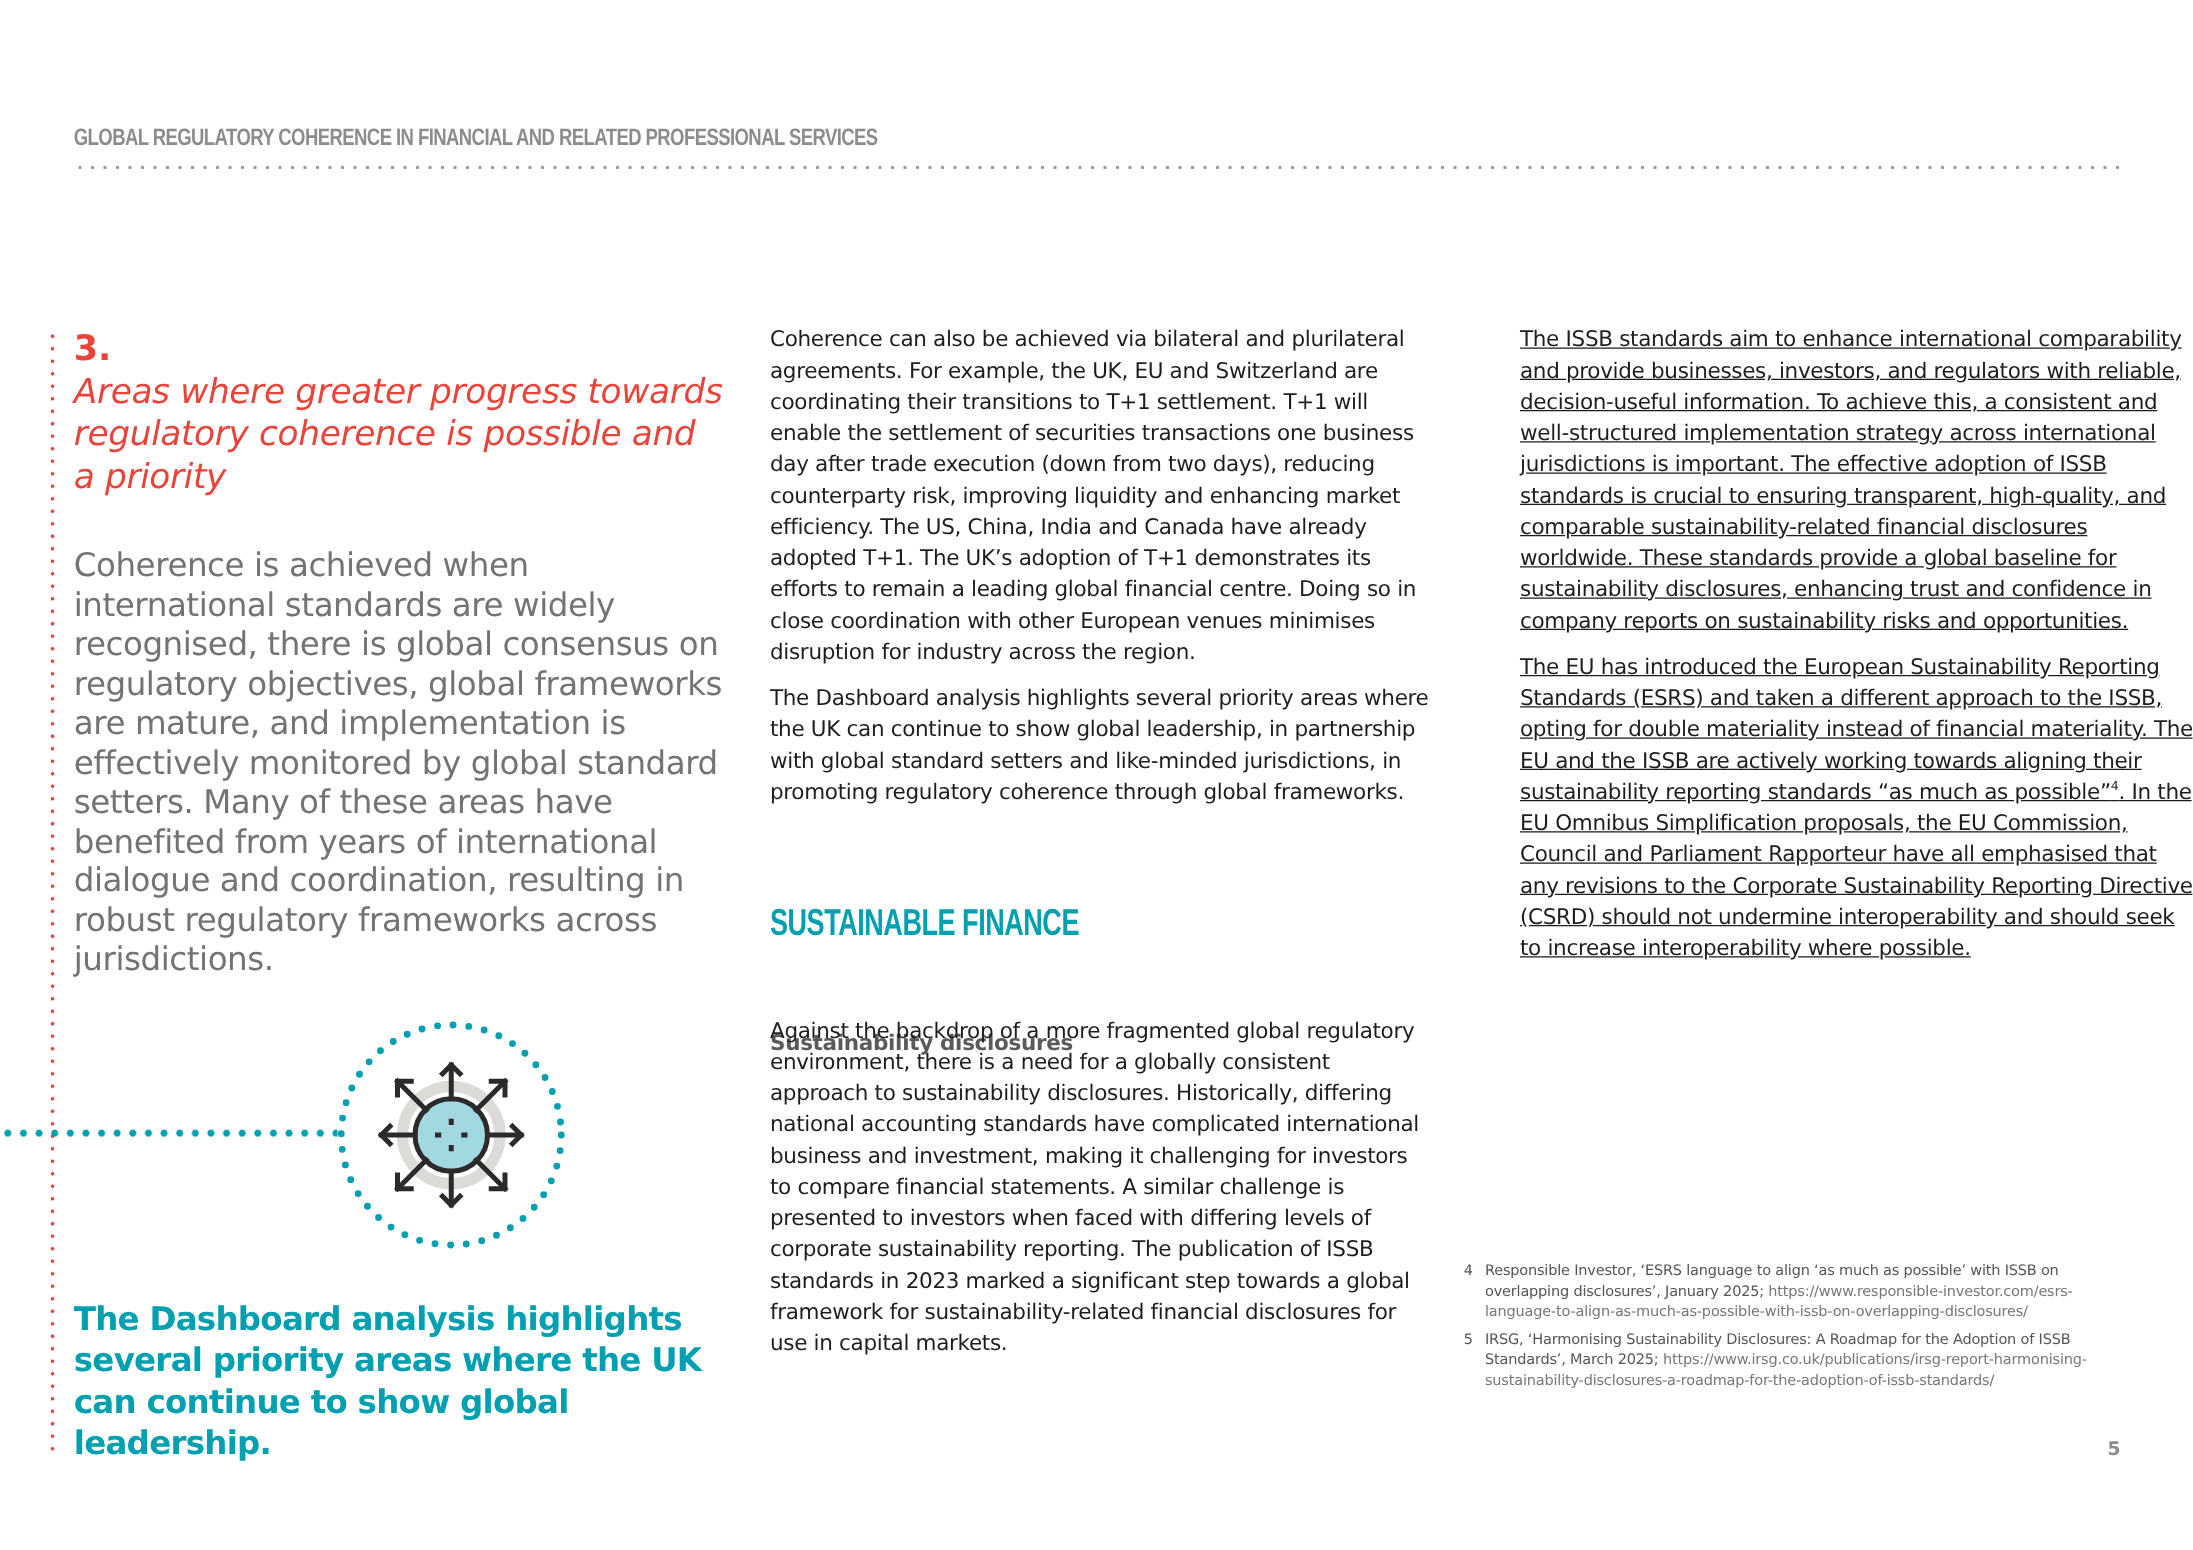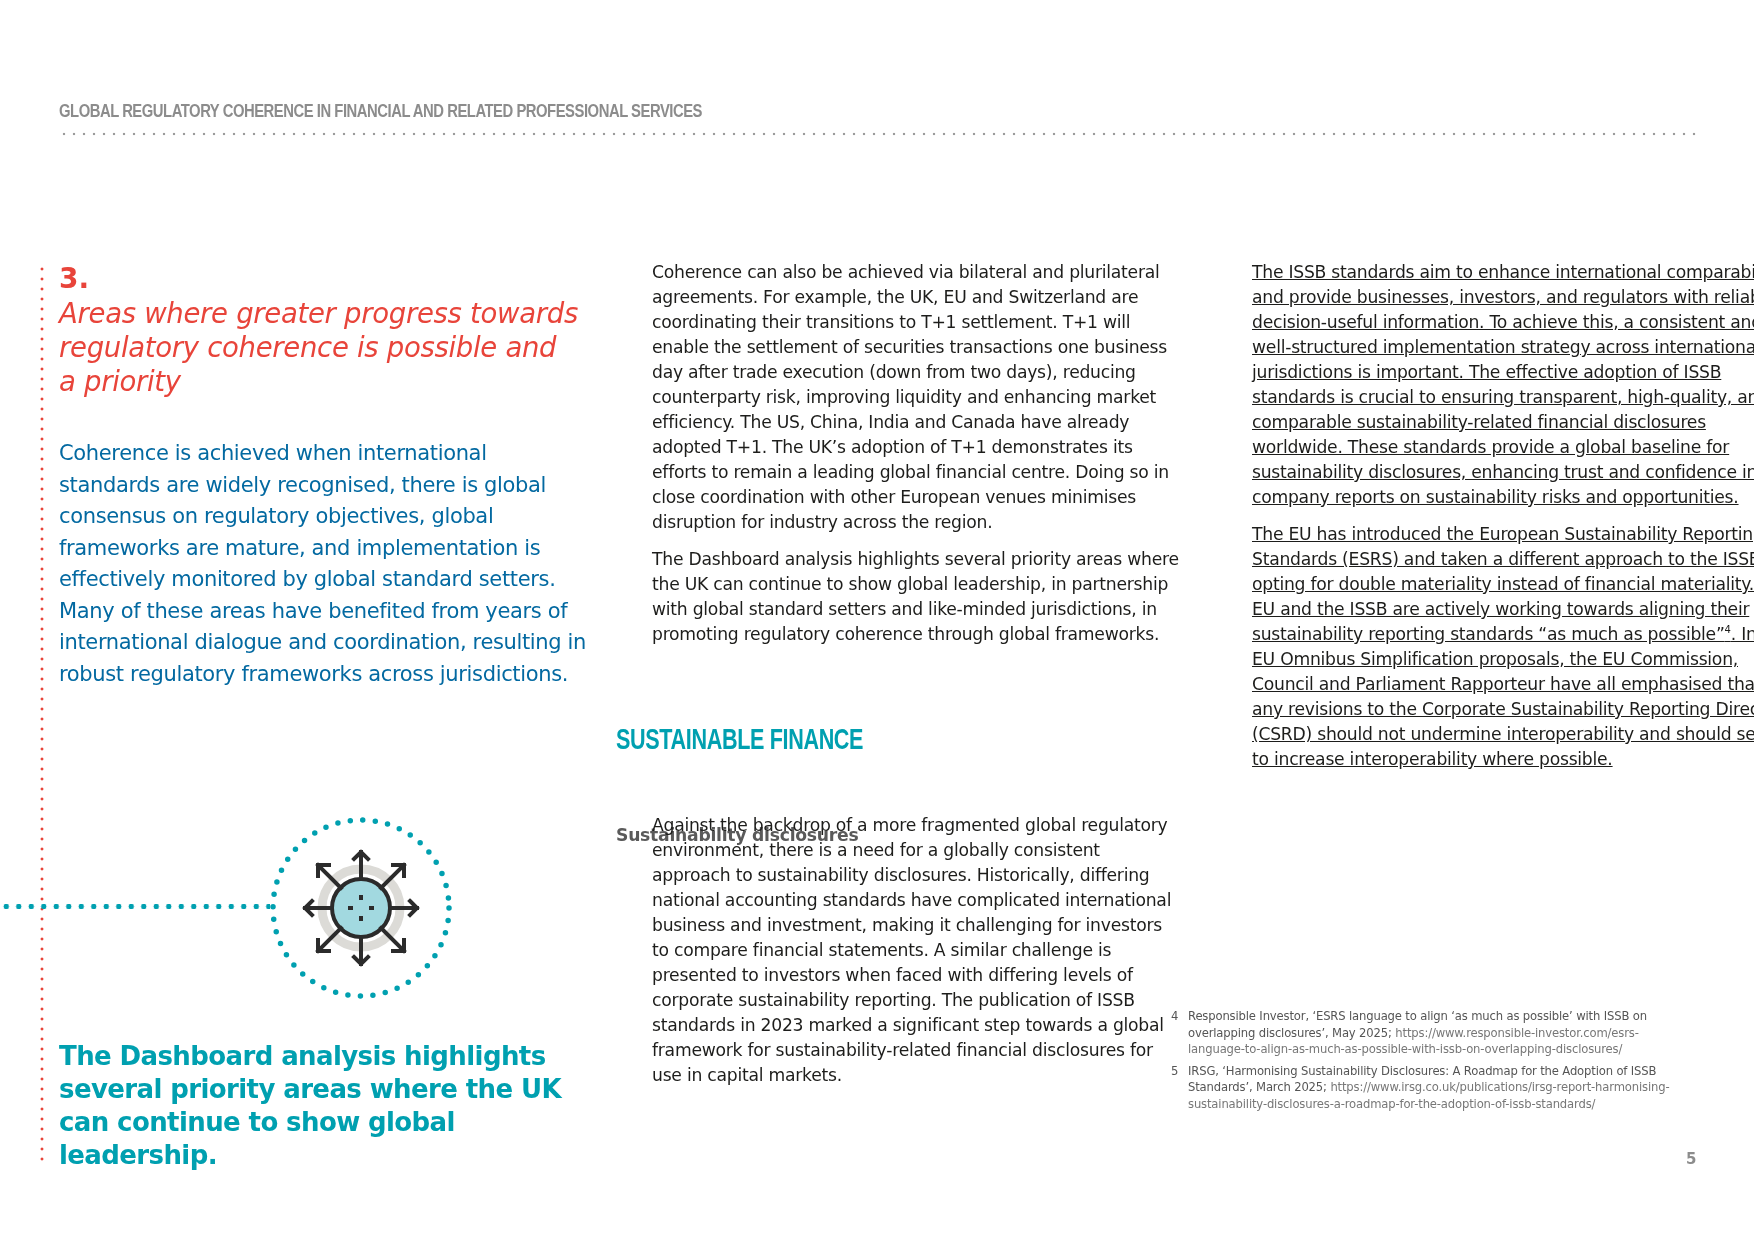--- a/index.html
+++ b/index.html
@@ -17,33 +17,33 @@
 
   
   .red-rule { left: 40px; top: 264px; width: 4px; height: 900px;
     background-image: radial-gradient(circle, #e8443a 1.3px, transparent 1.7px);
     background-size: 4px 10px; background-repeat: repeat-y; }
 
   
   .sec-num { left: 59px; top: 262px; font-size: 28px; font-weight: bold; color: #e8443a; }
   .sec-title { left: 59px; top: 296px; width: 520px; font-size: 27.5px; line-height: 34px;
     color: #e8443a; letter-spacing: -0.3px; font-style: italic; }
-  .intro { left: 59px; top: 438px; width: 530px; font-size: 21px; line-height: 31.5px;
-    color: #0369a1; letter-spacing: -0.35px; }
+  .intro { left: 59px; top: 438px; width: 530px; font-size: 26px; line-height: 31.5px;
+    color: #737373; letter-spacing: -0.35px; }
   .pull-quote { left: 59px; top: 1040px; width: 520px; font-size: 26px; line-height: 33px;
     font-weight: bold; color: #00a0b0; letter-spacing: -0.6px; }
 
   
   .teal-rule { left: 0px; top: 903px; width: 270px; height: 7px;
     background-image: radial-gradient(circle, #00a0b0 2.6px, transparent 3px);
     background-size: 12.5px 7px; background-repeat: repeat-x; }
   .icon-wrap { left: 268px; top: 815px; width: 186px; height: 186px; }
 
   
-  .col { font-size: 17.2px; line-height: 25px; color: #1d1d1b; letter-spacing: -0.25px; margin-left: 36px; }
+  .col { font-size: 17.2px; line-height: 25px; color: #1d1d1b; letter-spacing: -0.25px; }
   .col p { margin: 0 0 12px 0; }
   .col-mid { left: 616px; top: 260px; width: 530px; }
   .col-right { left: 1216px; top: 260px; width: 545px; text-decoration: underline; }
   .section-head { left: 616px; top: 722px; font-family: "Liberation Sans", sans-serif;
     font-weight: bold; font-size: 30px; color: #00a0b0; letter-spacing: -0.5px;
     transform: scaleX(0.72); transform-origin: left top; white-space: nowrap; }
   .subhead { left: 616px; top: 788px; font-size: 17.2px; font-weight: bold; color: #5a5a5a; letter-spacing: -0.25px; margin-top: 37px; }
   .col-mid2 { left: 616px; top: 813px; width: 530px; }
 
   sup { font-size: 10px; line-height: 0; vertical-align: super; }
@@ -125,21 +125,21 @@
 </div>
 
 <div class="abs col col-right">
   <p>The ISSB standards aim to enhance international comparability and provide businesses, investors, and regulators with reliable, decision-useful information. To achieve this, a consistent and well-structured implementation strategy across international jurisdictions is important. The effective adoption of ISSB standards is crucial to ensuring transparent, high-quality, and comparable sustainability-related financial disclosures worldwide. These standards provide a global baseline for sustainability disclosures, enhancing trust and confidence in company reports on sustainability risks and opportunities.</p>
   <p><span>The EU has introduced the European Sustainability Reporting Standards (ESRS) and taken a different approach to the ISSB, opting for double materiality instead of financial materiality. The EU and the ISSB are actively working towards aligning their sustainability reporting standards “as much as possible”</span><sup>4</sup><span>. In the EU Omnibus Simplification proposals, the EU Commission, Council and Parliament Rapporteur have all emphasised that any revisions to the Corporate Sustainability Reporting Directive (CSRD) should not undermine interoperability and should seek to increase interoperability where possible.</span></p>
 </div>
 
 <div class="abs footnotes">
   <div class="fn">
     <span class="fn-num">4</span>
-    <span class="fn-text"><span>Responsible Investor, ‘ESRS language to align ‘as much as possible’ with ISSB on overlapping disclosures’, May 2025; </span><span class="fn-url">https://www.responsible-investor.com/esrs-language-to-align-as-much-as-possible-with-issb-on-overlapping-disclosures/</span></span>
+    <span class="fn-text"><span>Responsible Investor, ‘ESRS language to align ‘as much as possible’ with ISSB on overlapping disclosures’, January 2025; </span><span class="fn-url">https://www.responsible-investor.com/esrs-language-to-align-as-much-as-possible-with-issb-on-overlapping-disclosures/</span></span>
   </div>
   <div class="fn">
     <span class="fn-num">5</span>
     <span class="fn-text"><span>IRSG, ‘Harmonising Sustainability Disclosures: A Roadmap for the Adoption of ISSB Standards’, March 2025; </span><span class="fn-url">https://www.irsg.co.uk/publications/irsg-report-harmonising-sustainability-disclosures-a-roadmap-for-the-adoption-of-issb-standards/</span></span>
   </div>
 </div>
 
 <div class="abs page-num">5</div>
 
 </body></html>

